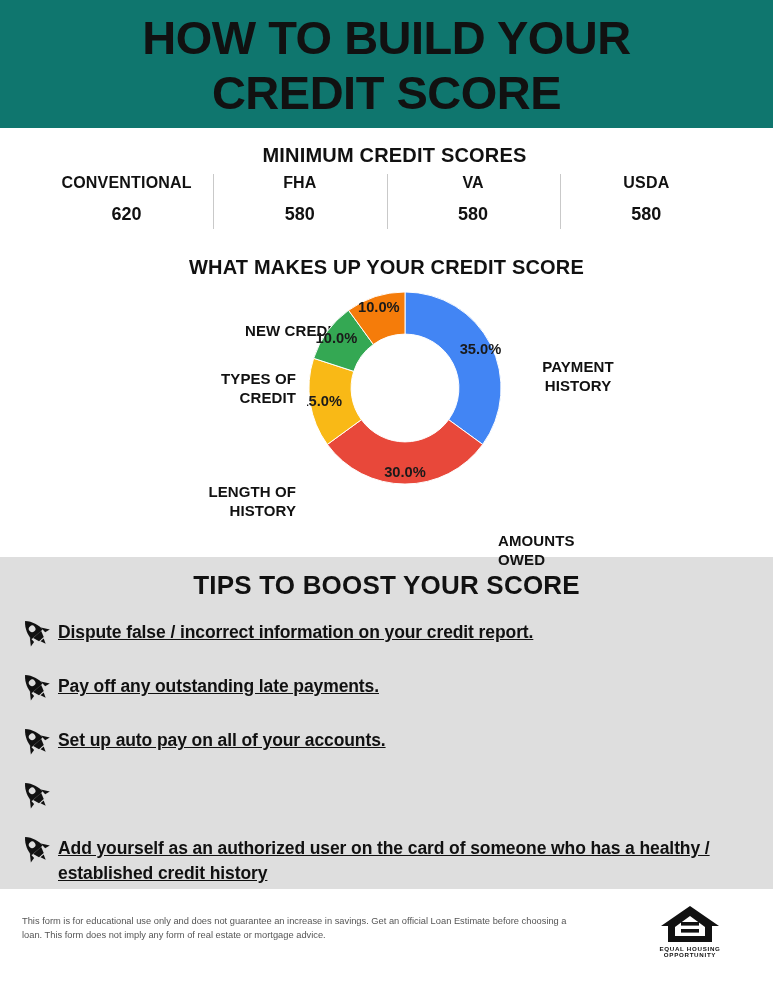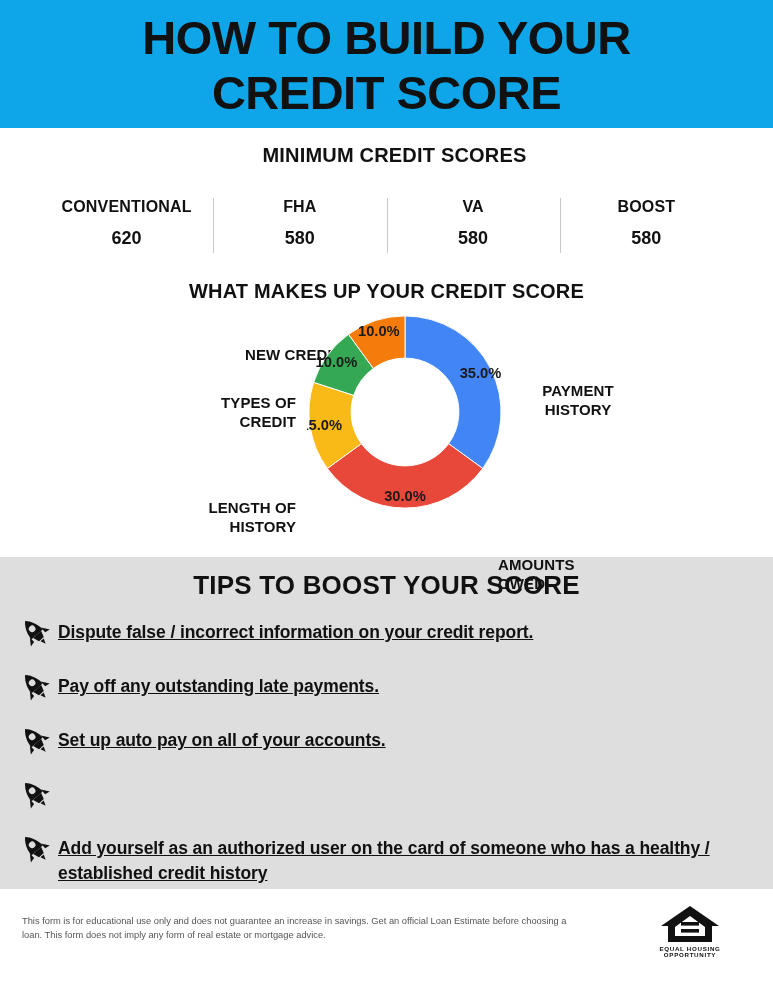--- a/index.html
+++ b/index.html
@@ -11,21 +11,21 @@
     height: 1000px;
     background: #ffffff;
     font-family: "Liberation Sans", sans-serif;
     color: #111111;
     overflow: hidden;
     position: relative;
   }
 
   
   .header-band {
-    background: #0ea5e9;
+    background: #0f766e;
     height: 128px;
     display: flex;
     flex-direction: column;
     align-items: center;
     justify-content: center;
     padding-top: 2px;
     box-sizing: border-box;
   }
   .header-title-line {
     font-size: 47px;
@@ -52,21 +52,21 @@
     color: #111111;
   }
   .scores-heading {
     padding-top: 16px;
     padding-left: 16px;
   }
 
   
   .scores-table {
     display: flex;
-    margin-top: 29px;
+    margin-top: 5px;
     padding: 0 40px;
     box-sizing: border-box;
   }
   .score-col {
     flex: 1;
     text-align: center;
     position: relative;
     padding: 2px 0 6px 0;
   }
   .score-col + .score-col::before {
@@ -121,21 +121,21 @@
   .cat-label {
     position: absolute;
     font-size: 15px;
     font-weight: 800;
     line-height: 1.28;
     color: #111111;
     letter-spacing: 0.1px;
   }
   .lbl-new-credit   { left: 238px; top: 42px;  text-align: center; width: 110px; }
   .lbl-types        { left: 186px; top: 90px;  text-align: right;  width: 110px; }
-  .lbl-length       { left: 176px; top: 195px; text-align: right;  width: 120px; }
+  .lbl-length       { left: 176px; top: 203px; text-align: right;  width: 120px; }
   .lbl-payment      { left: 518px; top: 78px;  text-align: center;   width: 120px; }
   .lbl-amounts      { left: 498px; top: 252px; text-align: left;   width: 130px; }
 
   
   .tips-band {
     background: #dedede;
     height: 332px;
     box-sizing: border-box;
     padding: 13px 0 0 0;
   }
@@ -214,21 +214,21 @@
     </div>
     <div class="score-col">
       <div class="score-name">FHA</div>
       <div class="score-value">580</div>
     </div>
     <div class="score-col">
       <div class="score-name">VA</div>
       <div class="score-value">580</div>
     </div>
     <div class="score-col">
-      <div class="score-name">BOOST</div>
+      <div class="score-name">USDA</div>
       <div class="score-value">580</div>
     </div>
   </div>
 
   <div class="section-heading donut-heading">WHAT MAKES UP YOUR CREDIT SCORE</div>
 
   <div class="chart-area">
 
     <div class="cat-label lbl-new-credit">
       <div>NEW CREDIT</div>

